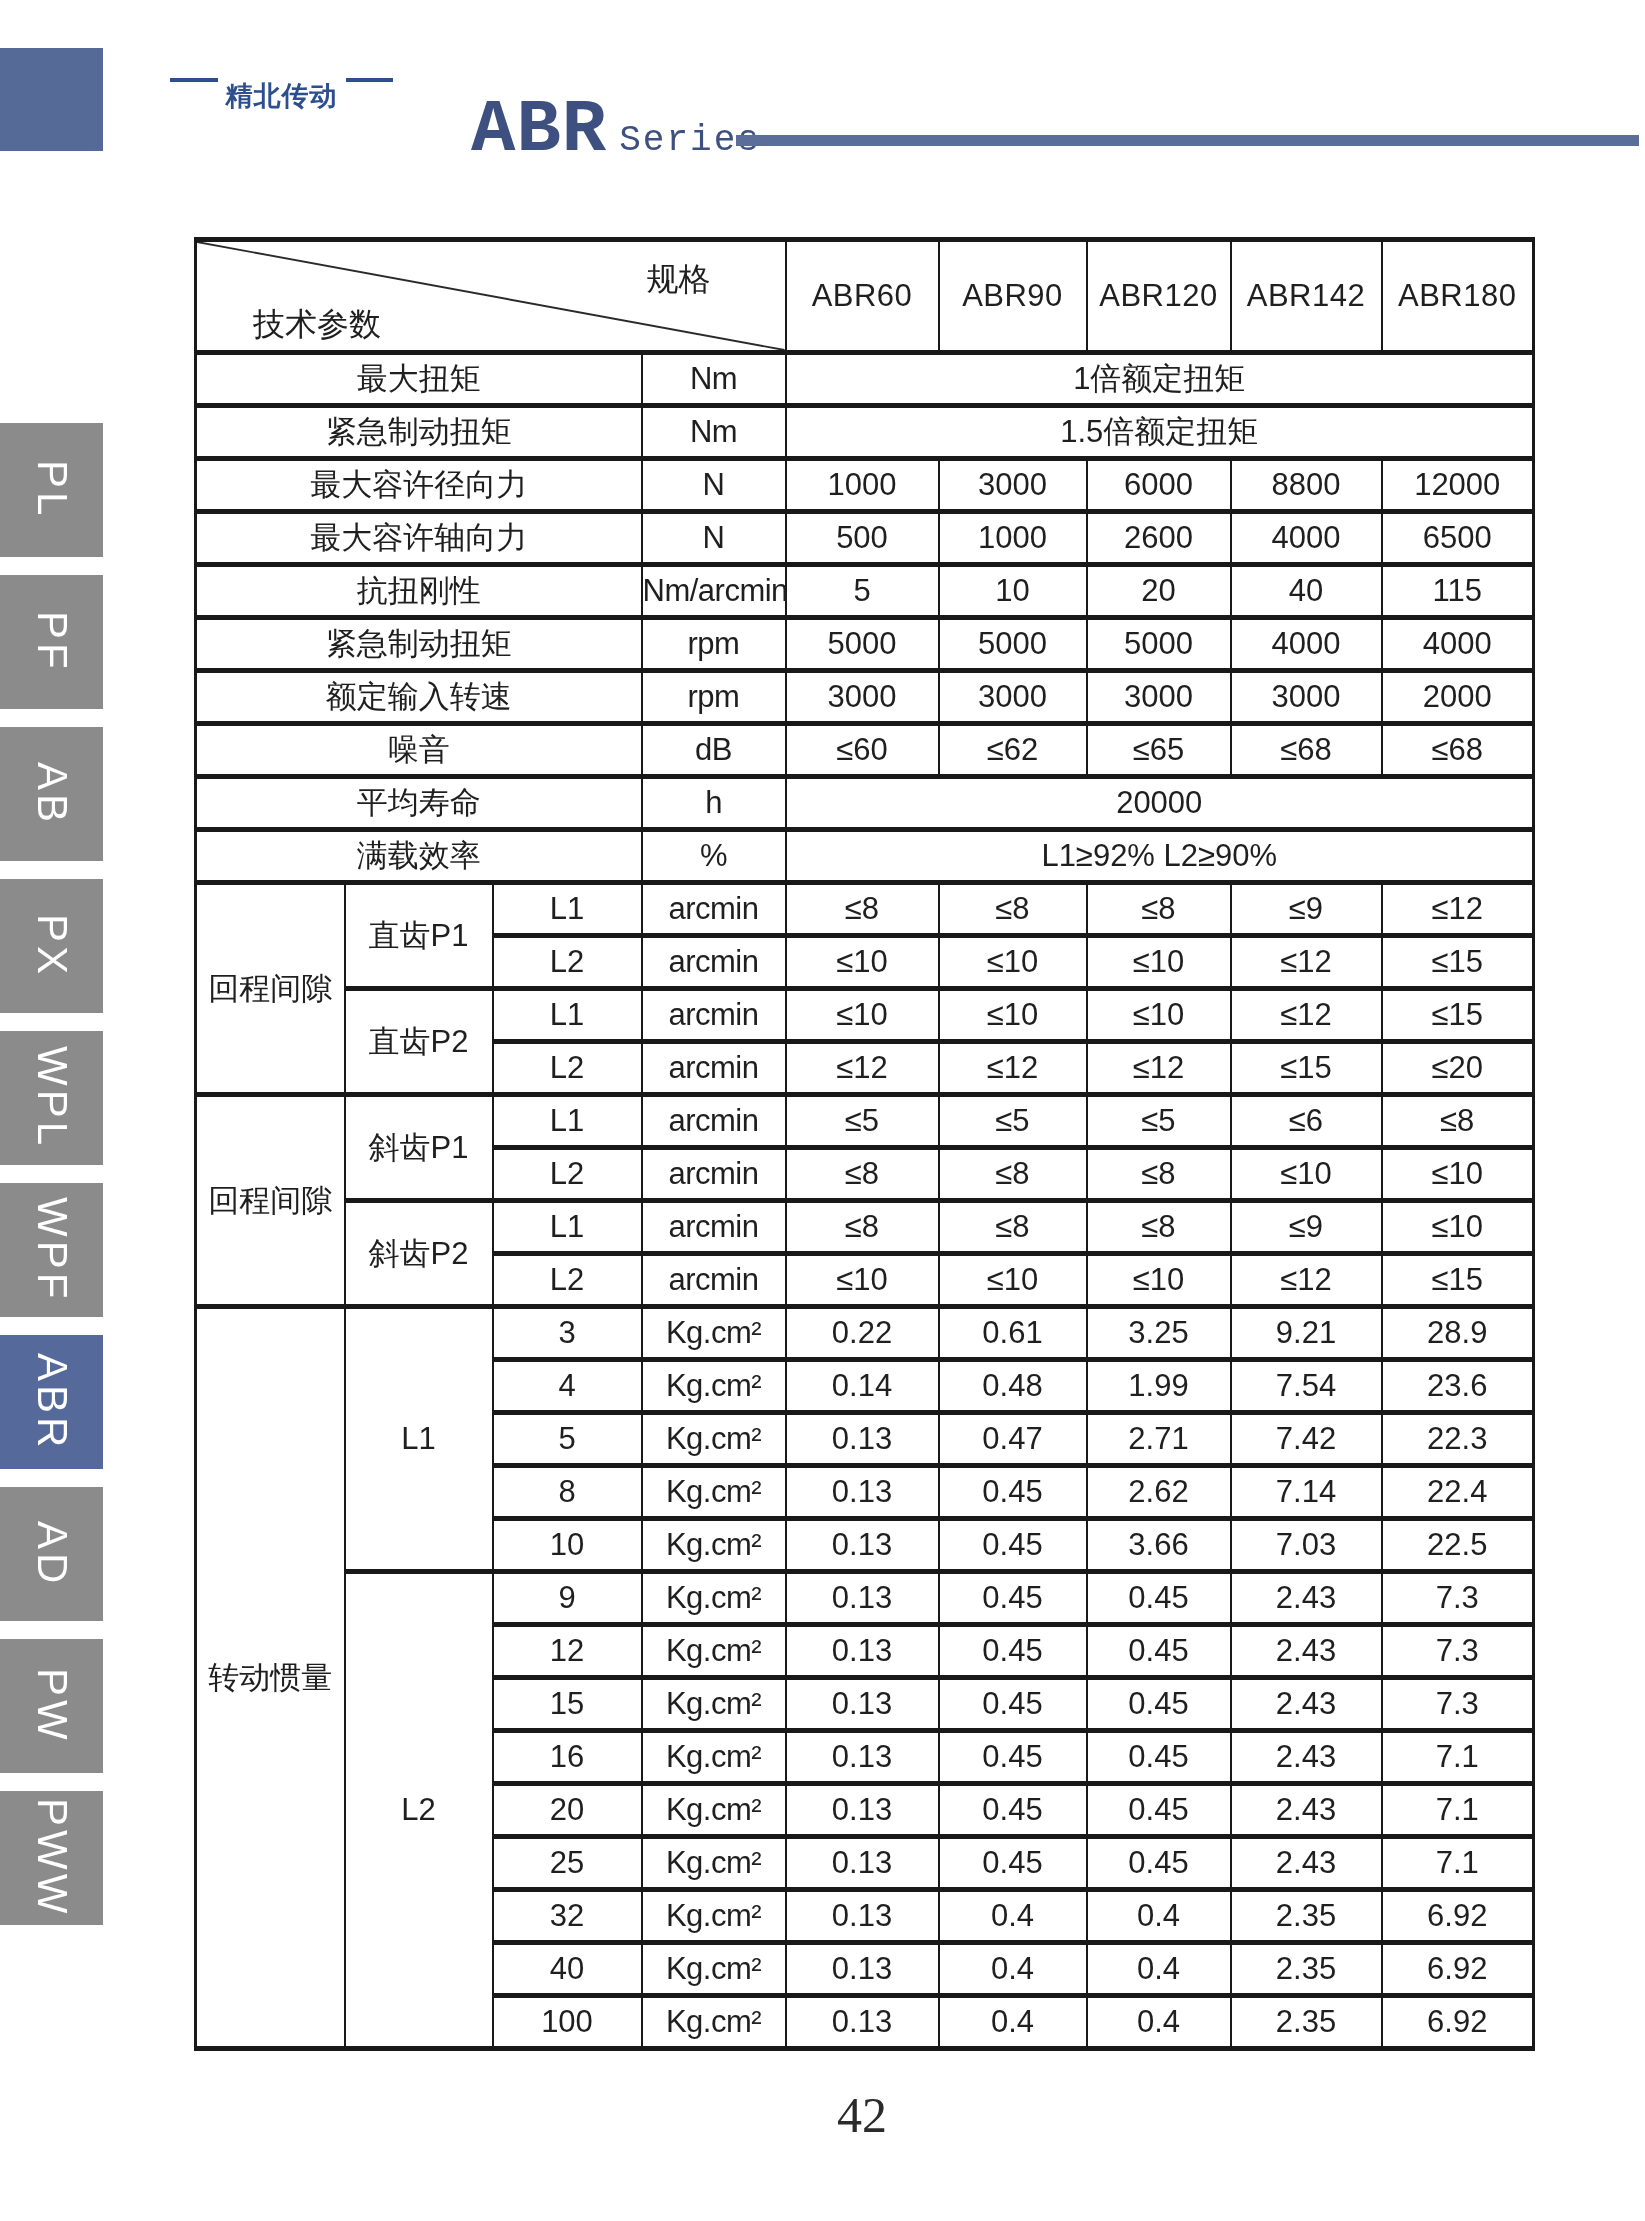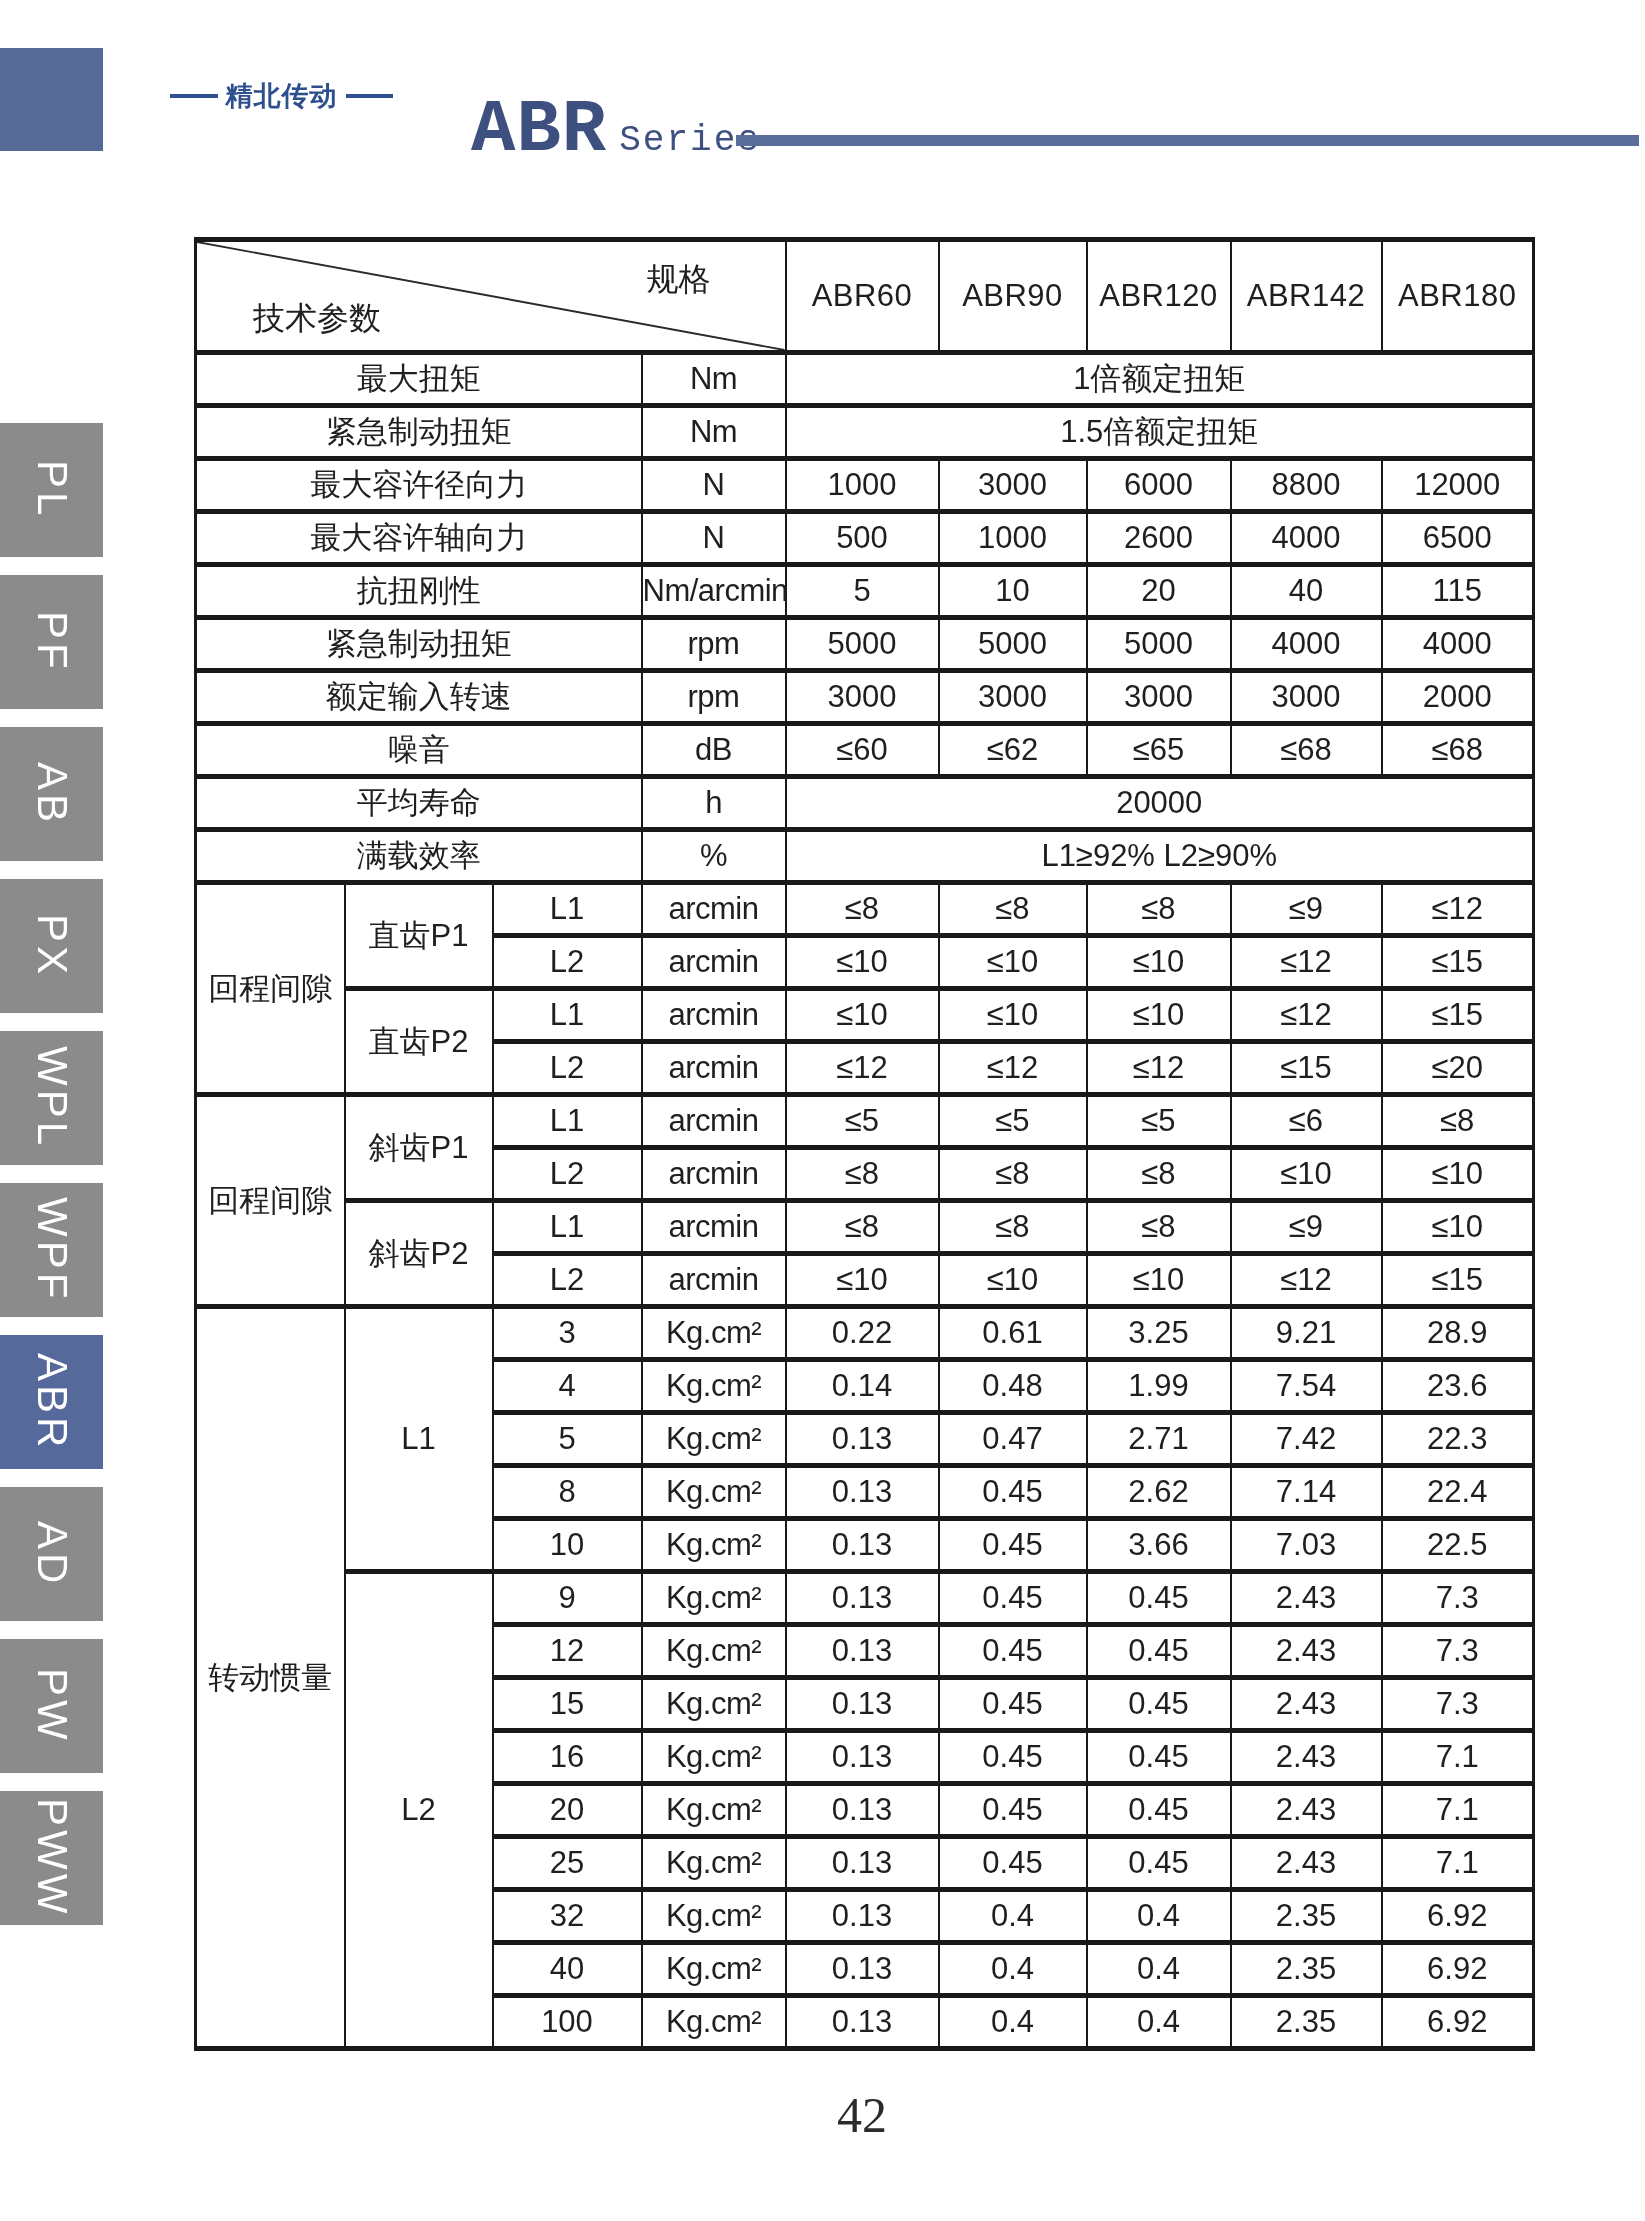--- a/index.html
+++ b/index.html
@@ -15,21 +15,21 @@
   .logo-jn{
     font-family:"DejaVu Sans",sans-serif;font-weight:bold;font-style:italic;
     font-size:100px;line-height:0.98;color:#E2714E;letter-spacing:-4px;
   }
   .logo-bsq{
     width:84px;height:82px;background:#2B5491;margin-left:4px;
     display:flex;align-items:center;justify-content:center;
     font-family:"DejaVu Serif","Liberation Serif",serif;font-weight:bold;font-style:italic;
     font-size:74px;color:#fdfdf5;line-height:1;
   }
-  .tagline{display:flex;align-items:center;margin-top:16px;width:100%;}
+  .tagline{display:flex;align-items:flex-start;margin-top:16px;width:100%;}
   .tagline-line{flex:1;height:4px;background:#2E4F8E;}
   .tagline-text{
     margin:0 8px;color:#2E4F8E;font-weight:bold;font-size:27px;letter-spacing:1px;white-space:nowrap;
   }
   
   .series-header{position:absolute;left:471px;top:88px;display:flex;align-items:baseline;}
   .series-name{font-family:"Liberation Mono","DejaVu Sans Mono",monospace;font-weight:700;font-size:74px;color:#3D5080;letter-spacing:1px;}
   .series-suffix{font-family:"Liberation Mono","DejaVu Sans Mono",monospace;font-weight:400;font-size:36px;color:#3D5080;margin-left:12px;letter-spacing:2px;}
   .series-bar{position:absolute;left:736px;top:135px;width:903px;height:11px;background:#5A6E99;}
   
@@ -54,21 +54,21 @@
     text-align:center;vertical-align:middle;padding:0;
     font-size:31px;color:#1f1f1f;font-weight:400;
   }
   table.spec thead tr{height:113px;}
   table.spec tbody tr{height:53px;}
   td.unit{font-size:27px;letter-spacing:-0.5px;}
   td.colhead{font-size:31px;letter-spacing:0.5px;}
   td.corner{position:relative;padding:0;}
   .corner-svg{position:absolute;left:0;top:0;width:100%;height:100%;display:block;}
   .corner-tr{position:absolute;right:74px;top:16px;font-size:32px;}
-  .corner-bl{position:absolute;left:56px;bottom:9px;font-size:32px;}
+  .corner-bl{position:absolute;left:56px;bottom:3px;font-size:32px;}
   
   .page-number{
     position:absolute;left:0;top:2086px;width:1724px;text-align:center;
     font-family:"Liberation Serif","DejaVu Serif",serif;font-size:50px;color:#2b2b2b;
   }
 </style>
 </head>
 <body>
 
 <div class="corner-square"></div>

